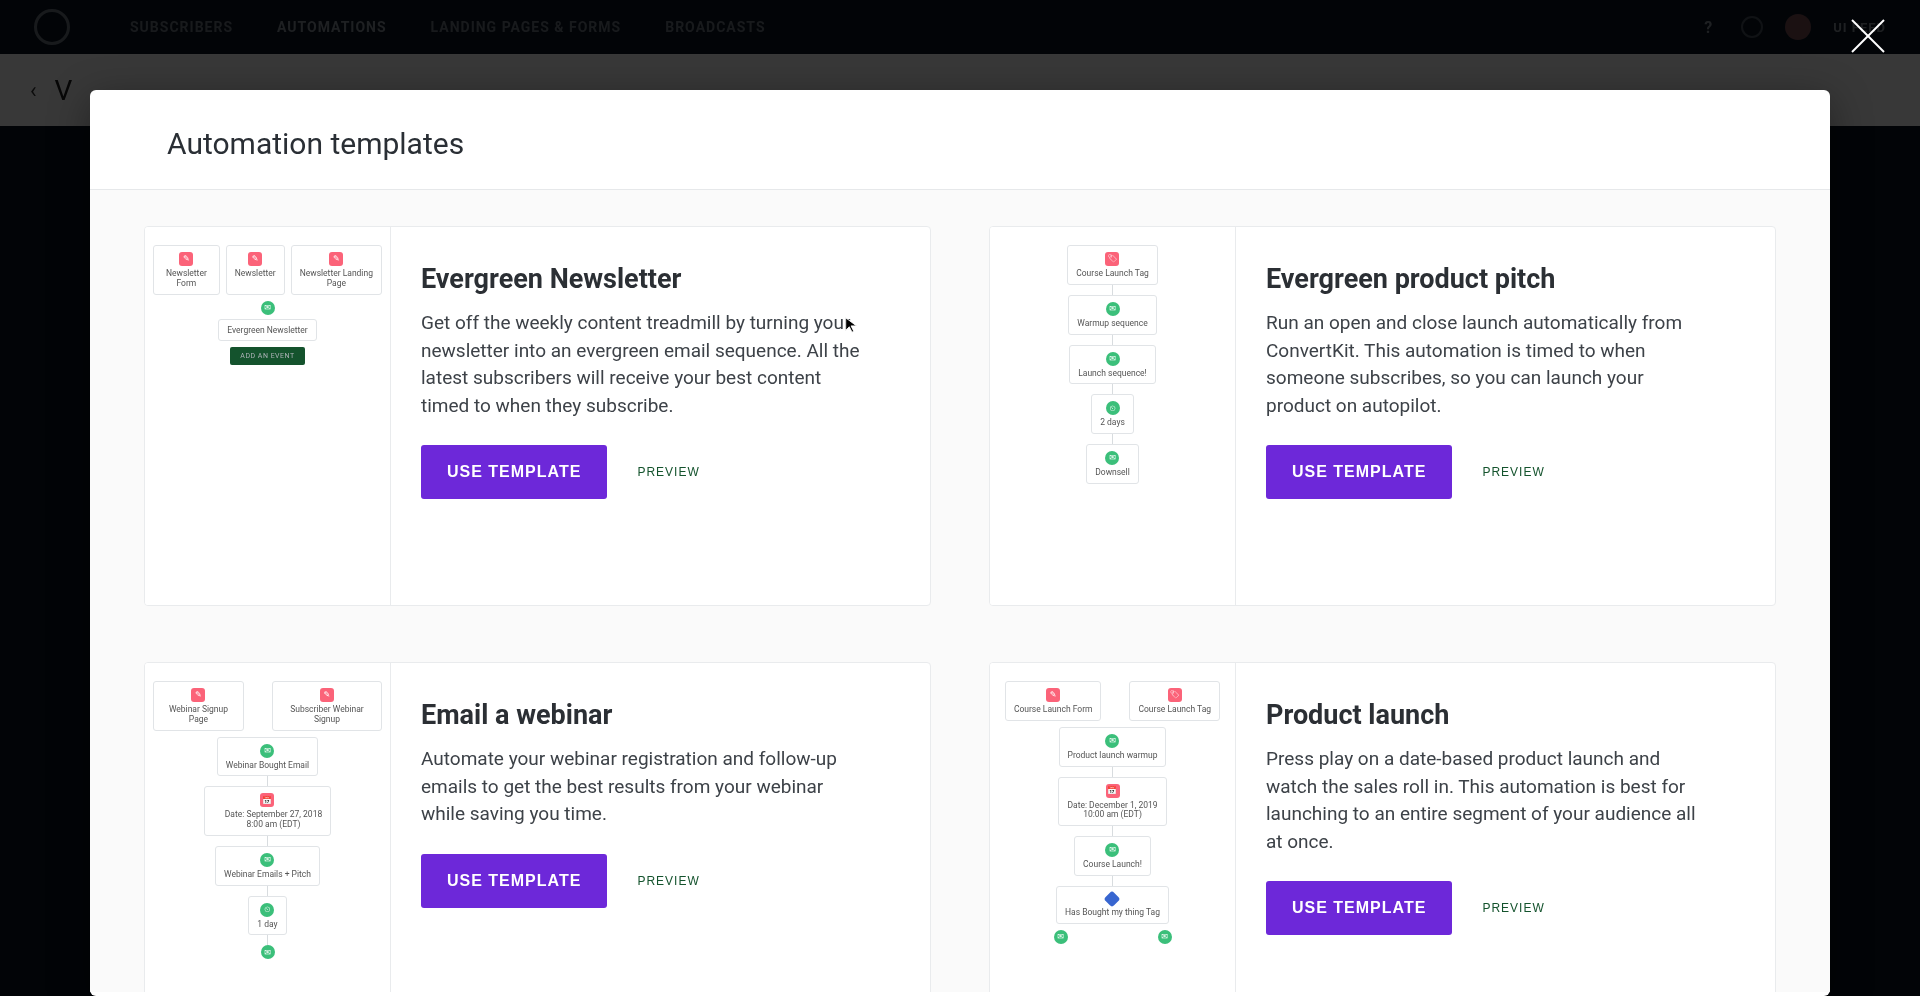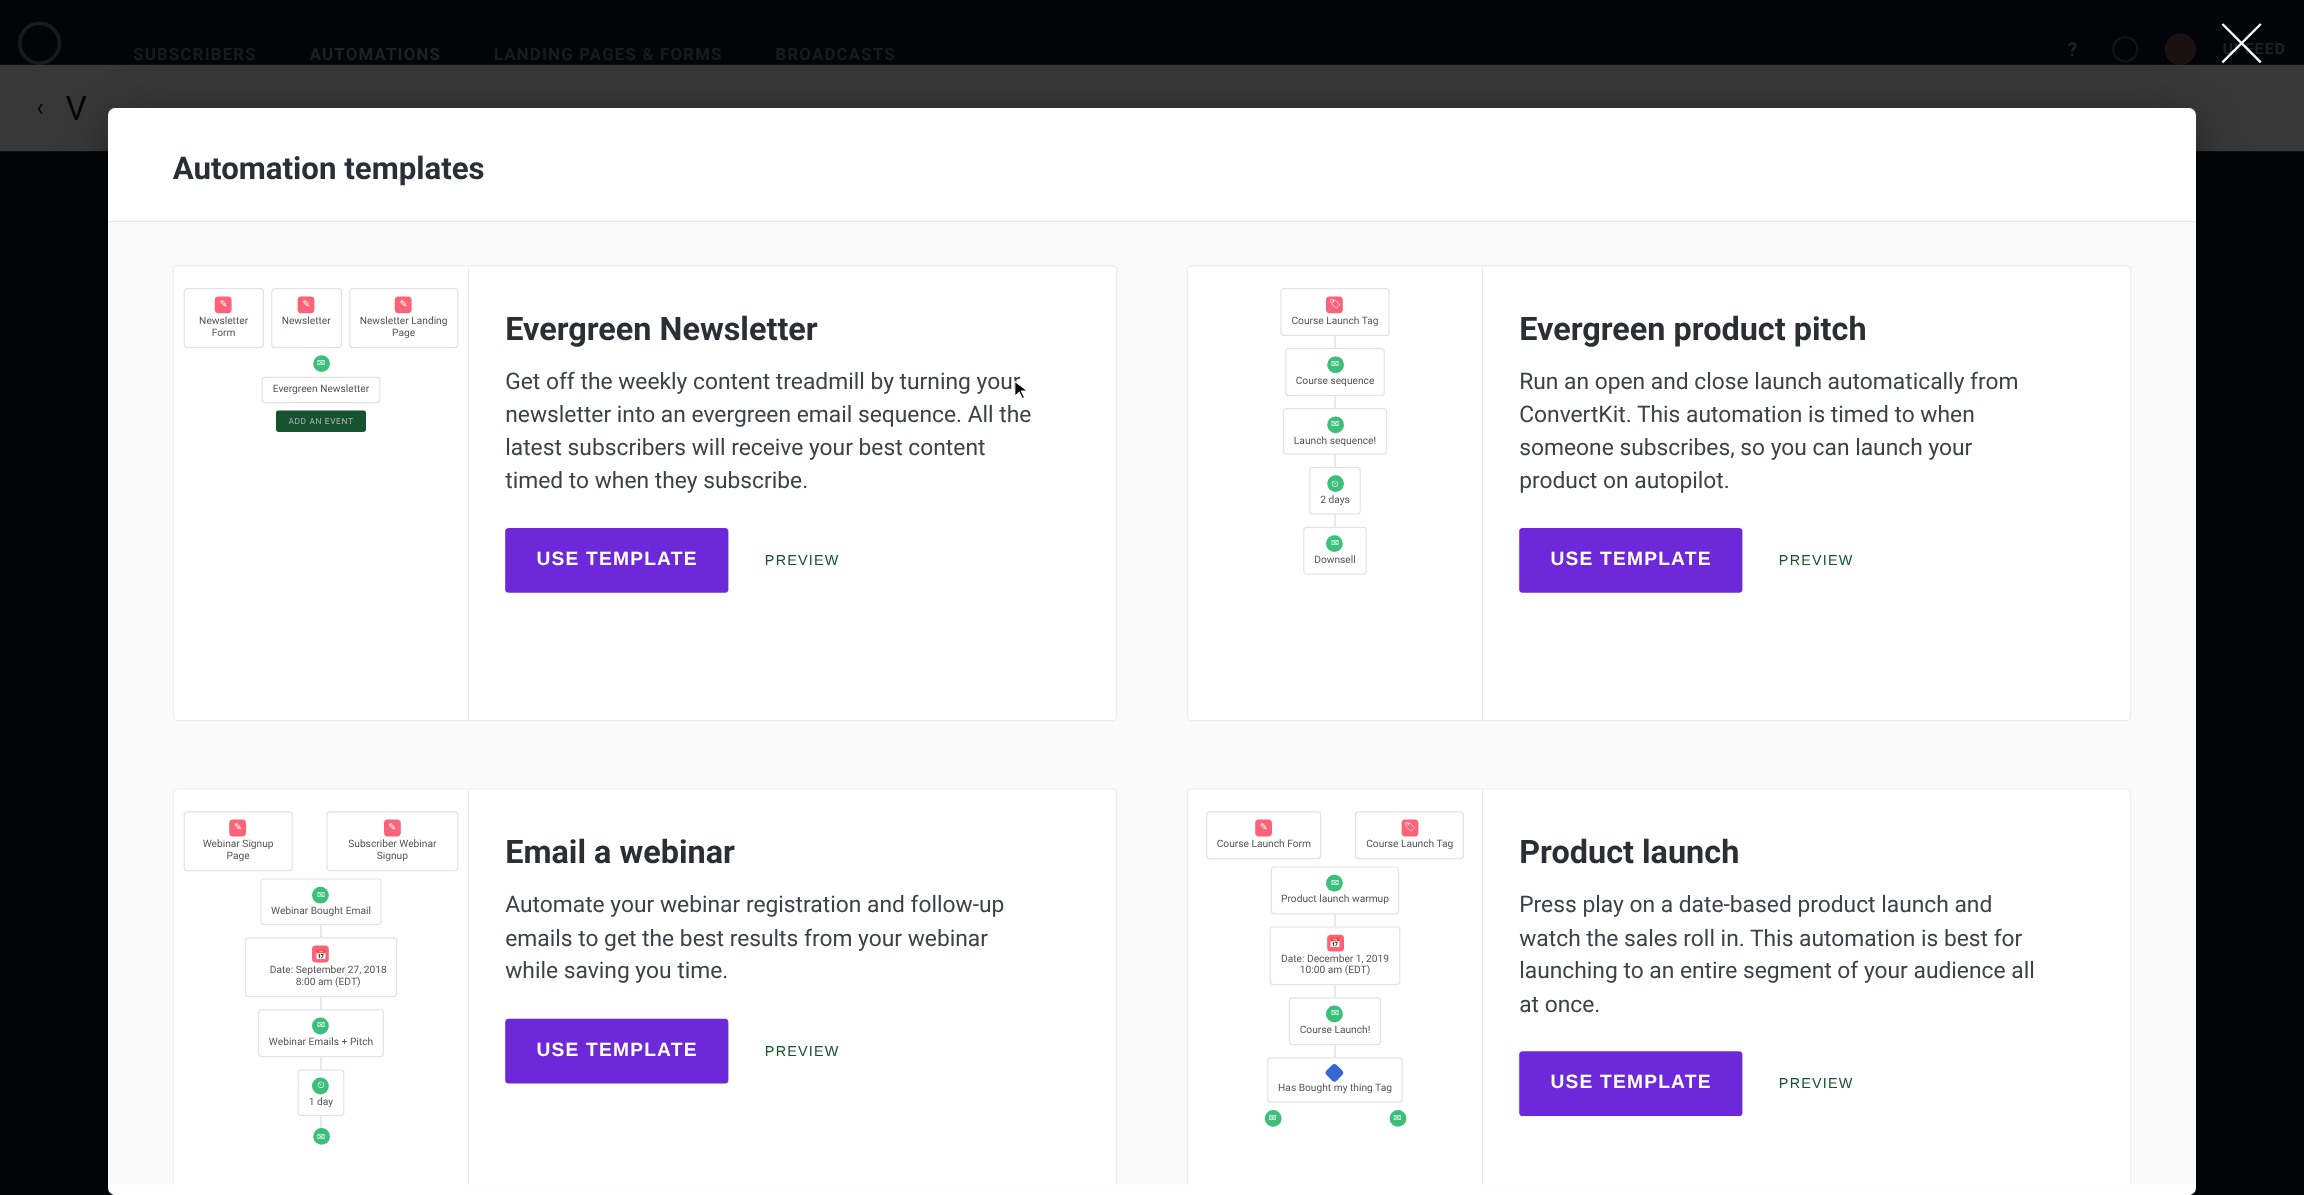--- a/index.html
+++ b/index.html
@@ -1,39 +1,39 @@
 <!DOCTYPE html>
 <html><head>
 <meta charset="utf-8">
 <style>
   * { box-sizing: border-box; margin: 0; padding: 0; }
   html, body { width: 1920px; height: 996px; font-family: -apple-system, BlinkMacSystemFont, "Segoe UI", Roboto, Helvetica, Arial, sans-serif; background:#0b1623; overflow:hidden; }
   
-  .topnav { position:absolute; left:0; top:0; width:1920px; height:54px; background:#0b1623; display:flex; align-items:flex-end; padding:0 15px; z-index:1; }
+  .topnav { position:absolute; left:0; top:0; width:1920px; height:54px; background:#0b1623; display:flex; align-items:center; padding:0 34px; z-index:1; }
   .logo { width:36px; height:36px; border:3px solid #6f7782; border-radius:50%; margin-right:60px; }
   .navlinks { display:flex; gap:44px; }
   .navlinks a { color:#6f7782; font-weight:700; font-size:14px; letter-spacing:1px; text-decoration:none; }
   .navlinks a.active { color:#8a929c; }
   .nav-right { margin-left:auto; display:flex; align-items:center; gap:22px; color:#8a929c; font-weight:700; }
   .help { width:22px; height:22px; display:flex; align-items:center; justify-content:center; font-size:16px; }
   .spinner-icon { width:22px; height:22px; border:2px solid #4b5460; border-radius:50%; }
   .avatar { width:26px; height:26px; border-radius:50%; background:#7a4f55; }
   .username { font-size:13px; letter-spacing:1px; }
   
   .subbar { position:absolute; left:0; top:54px; width:1920px; height:72px; background:#fff; display:flex; align-items:center; padding-left:30px; z-index:1; }
   .back-chevron { font-size:22px; color:#333; margin-right:18px; }
   .subtitle-hint { font-size:28px; color:#222; }
   
   .overlay { position:absolute; left:0; top:0; width:1920px; height:996px; background:rgba(0,0,0,0.78); z-index:2; }
   .close-x { position:absolute; top:14px; right:30px; width:44px; height:44px; color:#fff; z-index:5; cursor:pointer; }
   .close-x svg { width:44px; height:44px; stroke:#fff; stroke-width:2; }
   
   .modal { position:absolute; left:90px; top:90px; width:1740px; height:906px; background:#fff; border-radius:6px; z-index:3; overflow:hidden; box-shadow:0 10px 40px rgba(0,0,0,0.4); }
   .modal-header { padding:36px 54px 28px 54px; border-bottom:1px solid #e6e8ea; }
-  .modal-title { font-size:26px; font-weight:700; color:#2a2f35; }
+  .modal-title { font-size:30px; font-weight:400; color:#2a2f35;margin-left:23px; }
   .modal-body { background:#fafafa; padding:36px 54px; height:calc(100% - 104px); overflow:hidden; }
   .grid { display:grid; grid-template-columns: 1fr 1fr; column-gap:58px; row-gap:56px; }
   .card { background:#fff; border:1px solid #e9ebed; border-radius:4px; display:flex; height:380px; overflow:hidden; }
   .card.row2 { height:360px; }
   .thumb { width:246px; border-right:1px solid #e9ebed; background:#fff; position:relative; overflow:hidden; }
   .card-body { flex:1; padding:36px 30px 30px 30px; }
   .card-title { font-size:27px; font-weight:700; color:#2b2f34; margin-bottom:14px; }
   .card-desc { font-size:19px; line-height:1.45; color:#3d4248; margin-bottom:26px; max-width:440px; }
   .actions { display:flex; align-items:center; gap:30px; }
   .btn-primary { background:#6d28d9; color:#fff; font-weight:700; letter-spacing:1px; font-size:16px; padding:18px 26px; border:none; border-radius:3px; cursor:pointer; }
@@ -140,21 +140,21 @@
                 <span class="ic pink">
                   <span class="glyph">🏷</span>
                 </span>
                 <span>Course Launch Tag</span>
               </div>
             <div class="line"></div>
             <div class="node">
                 <span class="ic green">
                   <span class="glyph">✉</span>
                 </span>
-                <span>Course sequence</span>
+                <span>Warmup sequence</span>
               </div>
             <div class="line"></div>
             <div class="node">
                 <span class="ic green">
                   <span class="glyph">✉</span>
                 </span>
                 <span>Launch sequence!</span>
               </div>
             <div class="line"></div>
             <div class="node">

